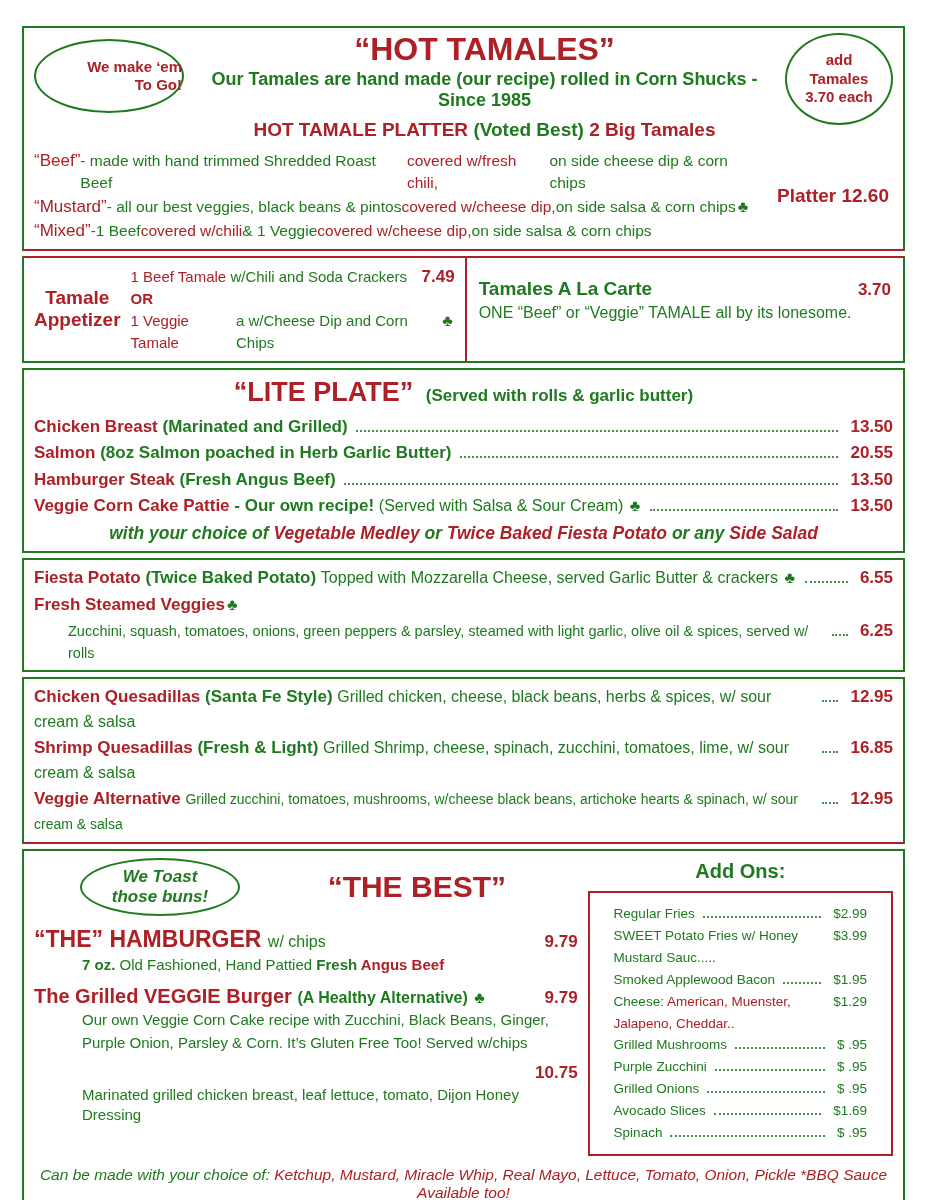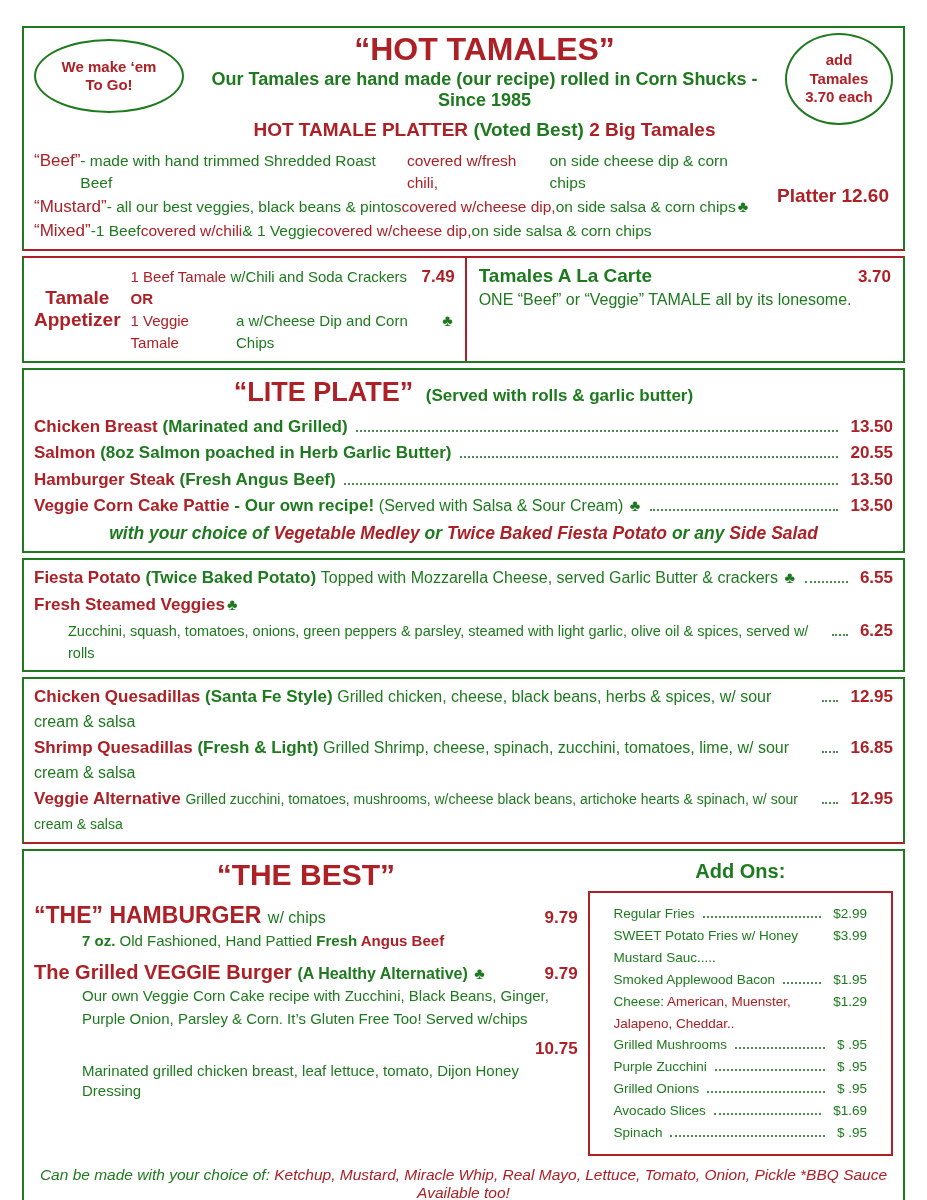--- a/index.html
+++ b/index.html
@@ -15,32 +15,32 @@
   .price{color:var(--red);font-weight:700;font-size:17px;white-space:nowrap;margin-left:8px;flex-shrink:0;}
   .dots{flex:1;border-bottom:2px dotted var(--dots);margin:0 4px 4px 8px;min-width:16px;}
   .indent{padding-left:34px;font-size:14.5px;}
   .oval{border:2px solid var(--green);border-radius:50%;text-align:center;display:flex;flex-direction:column;justify-content:center;}
   
   .s1-head{display:flex;align-items:flex-start;gap:8px;}
   .s1-center{flex:1;text-align:center;}
   .s1-title{color:var(--red);font-weight:700;font-size:32px;line-height:1.05;}
   .s1-sub{color:var(--green);font-weight:700;font-size:18px;margin-top:2px;}
   .s1-platterline{font-size:19px;margin-top:8px;}
-  .badge-left{width:150px;height:74px;margin-top:6px;color:var(--red);font-weight:700;font-size:15px;line-height:1.2;}
+  .badge-left{width:150px;height:74px;margin-top:6px;color:var(--red);font-weight:700;font-size:15px;line-height:1.2;text-align:right;}
   .badge-right{width:108px;height:92px;color:var(--red);font-weight:700;font-size:15px;line-height:1.25;}
   .s1-body{display:flex;align-items:center;margin-top:8px;}
   .s1-rows{flex:1;}
   .s1-rows .row{line-height:1.45;font-size:15.5px;}
   .s1-platterprice{color:var(--red);font-weight:700;font-size:19px;padding:0 4px 0 12px;white-space:nowrap;}
   
   .s2{display:flex;padding:0;border-top-color:var(--red);}
   .s2-left{flex:1.02;display:flex;align-items:center;padding:7px 10px;gap:10px;}
   .s2-label{color:var(--red);font-weight:700;font-size:19px;line-height:1.15;text-align:center;}
   .s2-lines{flex:1;font-size:15px;line-height:1.45;}
-  .s2-right{flex:1;border-left:2px solid var(--red);padding:7px 12px;}
+  .s2-right{flex:1;border-left:2px solid var(--red);padding:20px 12px;}
   .s2-rtitle{color:var(--green);font-weight:700;font-size:19px;}
   .s2-rdesc{color:var(--green);font-size:16px;margin-top:4px;}
   
   .sec-title{ text-align:center;margin:2px 0 6px;}
   .sec-title .main{color:var(--red);font-weight:700;font-size:27px;}
   .sec-title .note{color:var(--green);font-weight:700;font-size:17px;margin-left:8px;}
   .menu-row{line-height:1.55;}
   .footer-line{text-align:center;font-size:17.5px;margin:4px 0 2px;}
   
   .s6-head{display:flex;align-items:flex-start;}
@@ -196,20 +196,24 @@
         <span><span class="r b lg">Veggie Alternative </span><span class="g sm">Grilled zucchini, tomatoes, mushrooms, w/cheese black beans, artichoke hearts &amp; spinach, w/ sour cream &amp; salsa</span></span>
         <span class="dots"></span>
         <span class="price">12.95</span>
       </div>
   </div>
 
   <div class="box">
     <div class="s6-head">
       <div class="s6-left">
         <div class="best-head">
+          <div class="oval badge-buns">
+            <div>We Toast</div>
+            <div>those buns!</div>
+          </div>
           <div class="best-title">“THE BEST”</div>
         </div>
 
         <div class="best-item">
           <div class="row">
               <span><span class="r b xl">“THE” HAMBURGER </span><span class="g lg2"> w/ chips</span></span>
               <span class="price" style="margin-left:auto">9.79</span>
             </div>
           <div class="best-sub"><span class="g b">7 oz. </span><span class="g">Old Fashioned, Hand Pattied </span><span class="g b"> Fresh </span><span class="r b">Angus Beef</span></div>
         </div>

